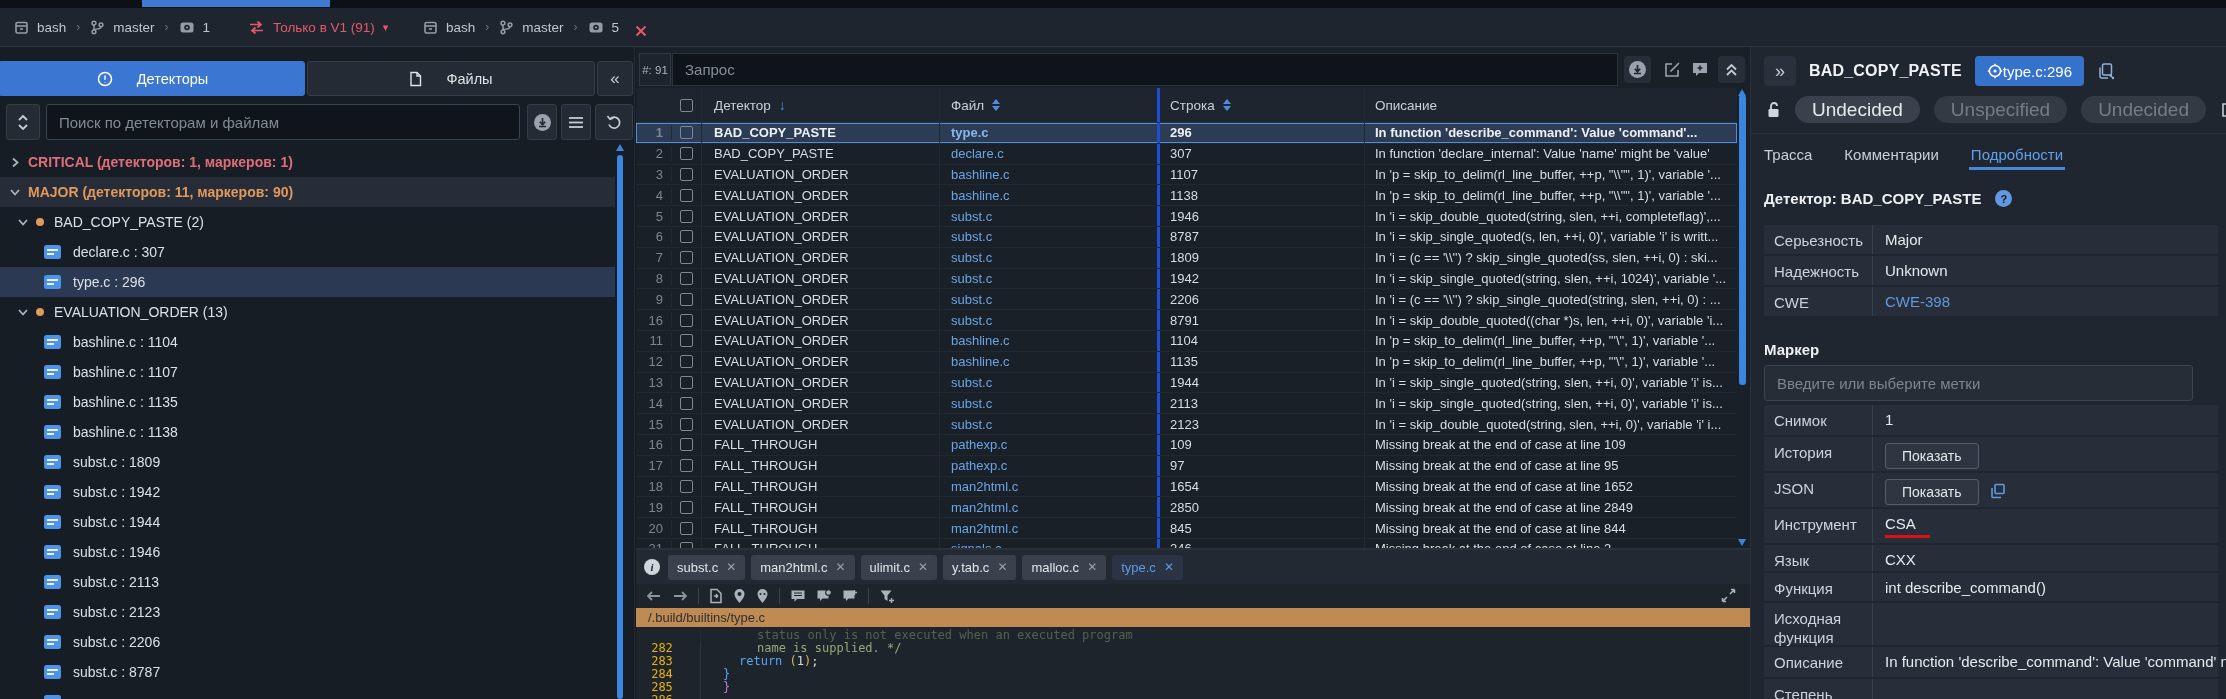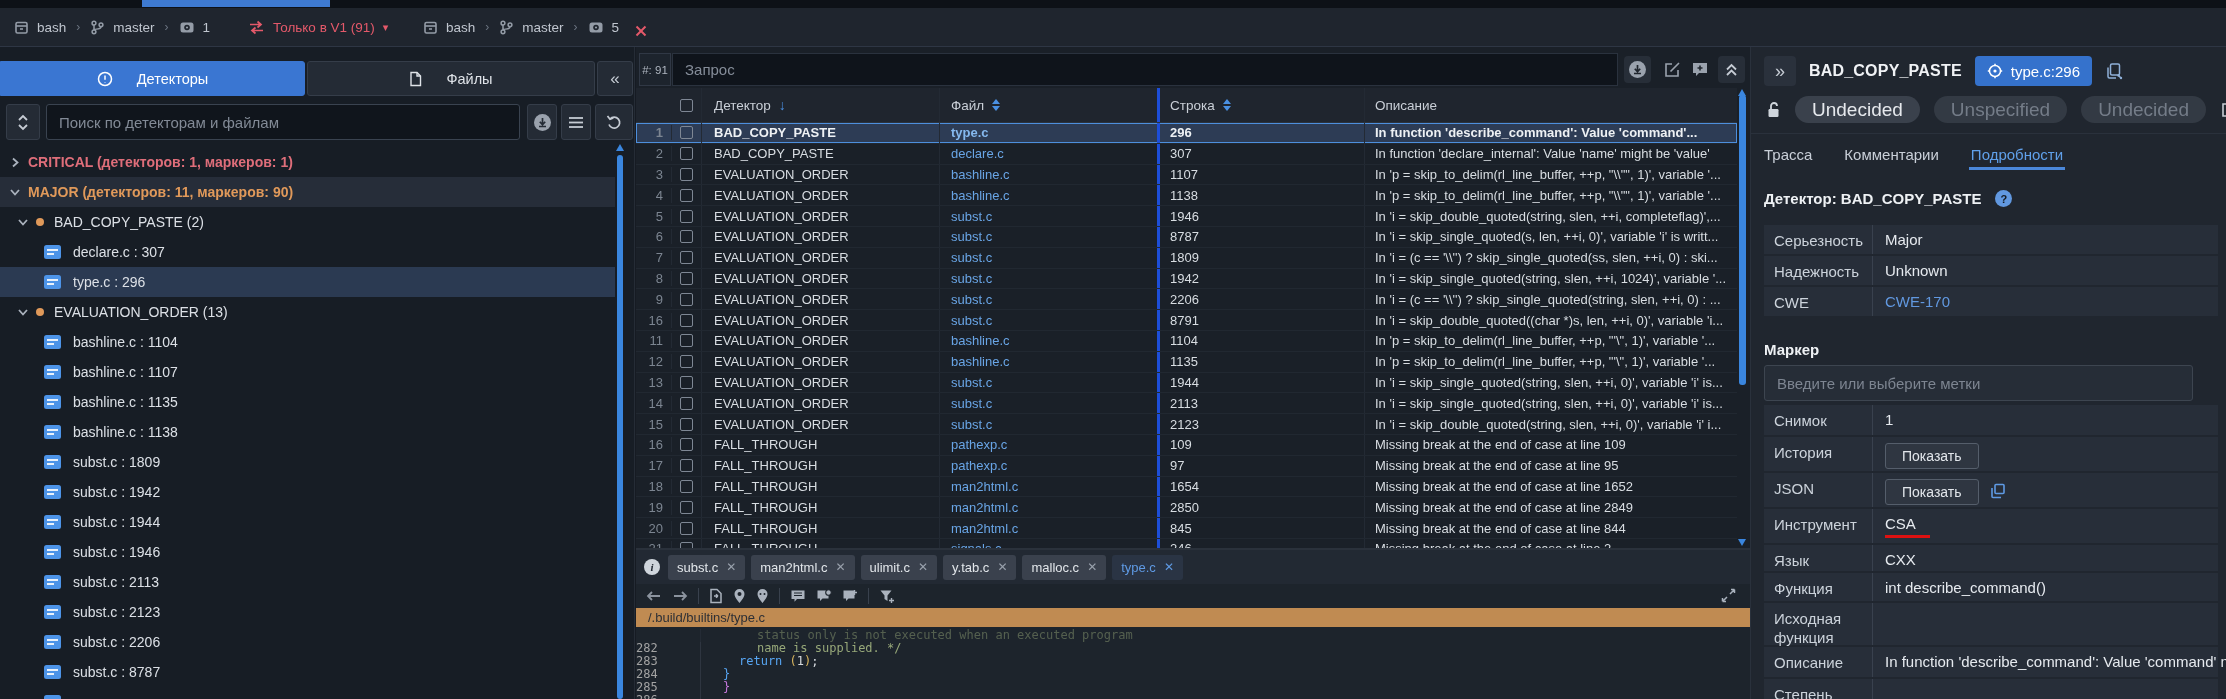--- a/index.html
+++ b/index.html
@@ -88,33 +88,33 @@
          display:flex;align-items:center;justify-content:center;font-family:"Liberation Serif",serif;font-style:italic;margin-right:2px}
   .ctab{height:25px;display:flex;align-items:center;gap:8px;padding:0 9px;border-radius:3px;background:#3a414d;font-size:13px;color:#e2e6ea}
   .ctab .x{color:#9aa2ad;font-size:12px}
   .ctab.active{background:#2a3444;color:#5f9ae4}
   .ctab.active .x{color:#5f9ae4}
   .ctools{height:24px;display:flex;align-items:center;gap:10px;padding-left:10px}
   .tsep{width:1px;height:16px;background:#39414d}
   .cpath{height:19px;background:#c08b52;color:#2c2f35;font-size:13px;display:flex;align-items:center;padding-left:12px}
   .codearea{position:absolute;left:0;top:79px;right:0;bottom:0;font-family:"DejaVu Sans Mono",monospace;font-size:12px}
   .cline{height:13px;line-height:13px;display:flex}
-  .lnum{width:64px;text-align:left;padding-right:12px;color:#a3a3a3;flex:none}
+  .lnum{width:64px;text-align:center;padding-right:12px;color:#eab308;flex:none}
   .lbody{border-left:1px solid #2e3540;flex:1;white-space:pre}
   .ind-a{padding-left:22px}.ind-b{padding-left:38px}.ind-c{padding-left:56px}
   .tok-com{color:#97a879}.tok-dim{color:#97a879;opacity:.45}.tok-kw{color:#57a5f2}.tok-y{color:#d7b45e}.tok-w{color:#d6dade}.tok-m{color:#c678dd}.tok-b{color:#57a5f2}
   .cexpand{position:absolute;left:1085px;top:38px}
 
   
   .rpanel{position:absolute;left:1750px;top:47px;width:476px;height:652px;background:#20262f;border-left:1px solid #2a313c}
   .rhead{position:absolute;left:13px;top:8px;height:32px;display:flex;align-items:center;gap:13px}
   .rexpand{width:32px;height:30px;background:#2a313c;border-radius:4px;display:flex;align-items:center;justify-content:center;
            font-size:18px;color:#c6ccd4}
   .rtitle{font-size:16px;font-weight:bold;color:#f0f2f5;letter-spacing:.2px}
-  .locpill{height:30px;background:#3572cc;border-radius:4px;display:flex;align-items:center;gap:8px;padding:0 12px;color:#fff;font-size:15px}
+  .locpill{height:30px;background:#3572cc;border-radius:4px;display:flex;align-items:center;padding:0 12px;color:#fff;font-size:15px}
   .pillsrow{position:absolute;left:15px;top:48px;height:29px;display:flex;align-items:center;gap:14px}
   .spill{height:27px;border-radius:14px;background:#3a414c;padding:0 17px;display:flex;align-items:center;font-size:19px;color:#e6e9ed}
   .spill.dim{color:#747c88;background:#333a44}
   .rdivider{position:absolute;left:0;top:86px;width:476px;height:1px;background:#2a313c}
   .rtabs{position:absolute;left:13px;top:92px;height:31px;display:flex;gap:32px;font-size:15px;color:#c9cfd8}
   .rtab{display:flex;align-items:center;position:relative;height:100%}
   .rtab.active{color:#60a0ea}
   .rtab.active::after{content:"";position:absolute;left:-2px;right:-2px;bottom:0;height:3px;background:#4b87d9}
   .detline{position:absolute;left:13px;top:143px;font-size:15px;color:#eef1f4;display:flex;align-items:center;gap:14px}
   .qmark{width:17px;height:17px;border-radius:50%;background:#6198e0;color:#141a22;font-size:11px;font-weight:bold;
@@ -810,21 +810,21 @@
     <div class="drow" style="top:178px;height:29px">
       <span class="dlab">Серьезность</span>
       <span class="dval">Major</span>
     </div>
     <div class="drow" style="top:209px;height:29px">
       <span class="dlab">Надежность</span>
       <span class="dval">Unknown</span>
     </div>
     <div class="drow" style="top:240px;height:29px">
       <span class="dlab">CWE</span>
-      <span class="dval link">CWE-170</span>
+      <span class="dval link">CWE-398</span>
     </div>
 
     <div class="mhead" style="top:294px">Маркер</div>
     <input class="minput" placeholder="Введите или выберите метки" style="">
 
     <div class="drow" style="top:358px;height:30px">
       <span class="dlab">Снимок</span>
       <span class="dval">1</span>
     </div>
     <div class="drow" style="top:390px;height:34px">

